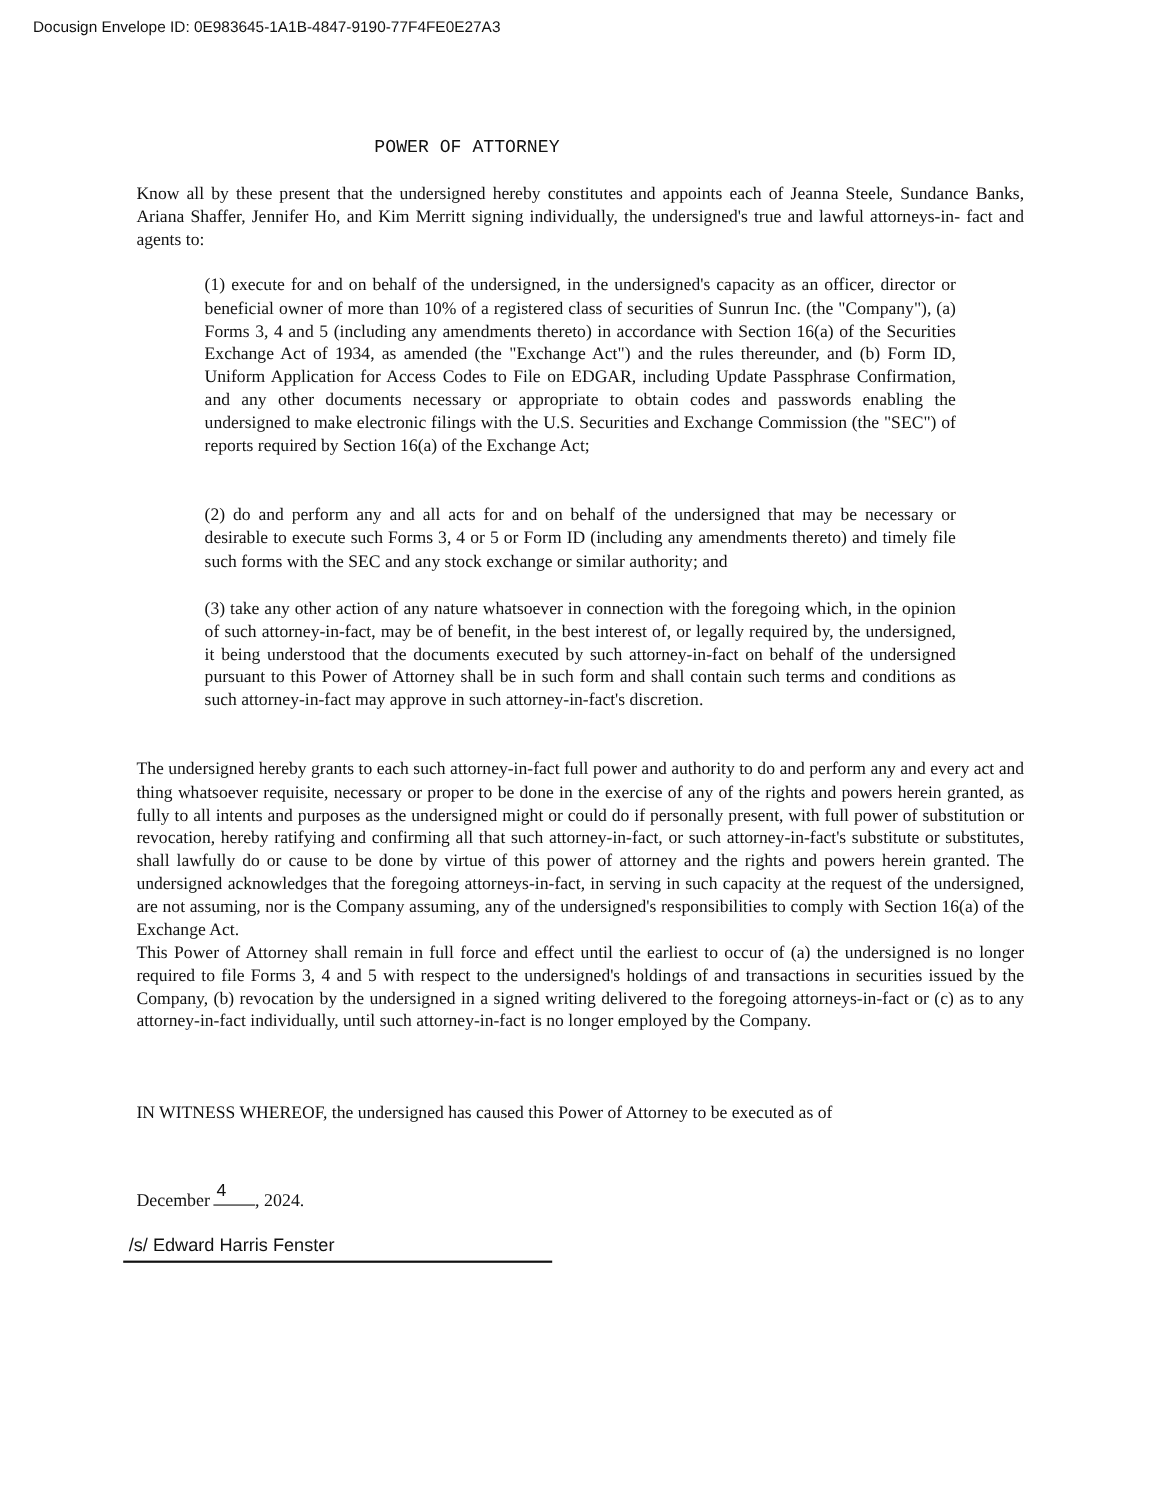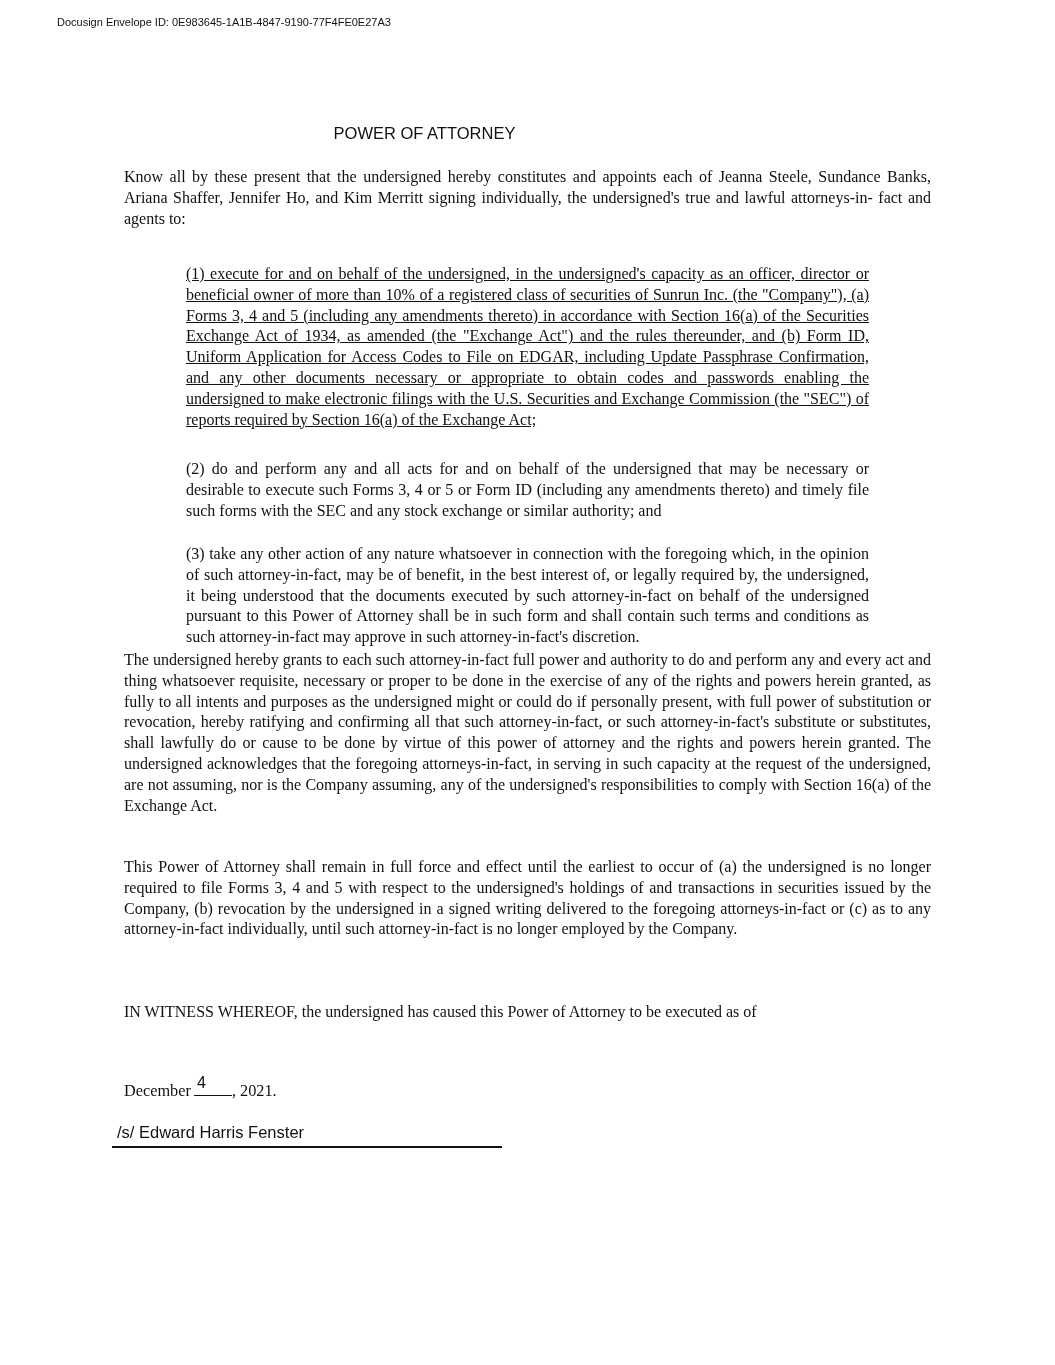--- a/index.html
+++ b/index.html
@@ -2,38 +2,38 @@
 <html><head>
   <meta charset="utf-8">
   <style>
     html, body { margin: 0; padding: 0; background: #ffffff; }
     body {
       width: 1055px; height: 1365px; position: relative; overflow: hidden;
       color: #111111;
     }
     .envelope {
       position: absolute; left: 30px; top: 16px;
-      font-family: "Liberation Sans", sans-serif; font-size: 11px; color: #111; margin-left: 27px;
+      font-family: "Liberation Sans", sans-serif; font-size: 14px; color: #111;
     }
     .page-title {
       position: absolute; left: 0; width: 849px; top: 124px; text-align: center;
-      font-family: Liberation Sans, sans-serif; font-size: 16.5px; letter-spacing: 0px;
+      font-family: Liberation Mono, monospace; font-size: 16.5px; letter-spacing: 0px;
     }
     .para {
       position: absolute; font-family: "Liberation Serif", serif; font-size: 16px;
       line-height: 20.8px; text-align: justify; margin: 0;
       text-align-last: left;
     }
     .full { left: 124px; width: 807px; }
     .indent { left: 186px; width: 683px; }
     .p-intro { top: 167px; }
-    .p-1 { top: 264px; text-decoration: underline; }
+    .p-1 { top: 250px; }
     .p-2 { top: 459px; }
     .p-3 { top: 544px; }
-    .p-grant { top: 650px; }
+    .p-grant { top: 690px; }
     .p-term { top: 857px; }
     .p-witness { top: 1002px; }
     .date-line {
       position: absolute; left: 124px; top: 1043px;
       font-family: "Liberation Serif", serif; font-size: 16.3px; line-height: 20.8px;
       white-space: nowrap;
       margin-top: 36px;
     }
     .date-blank {
       display: inline-block; width: 38px; border-bottom: 1px solid #111;
@@ -65,17 +65,17 @@
 <p class="para indent p-2">(2)  do and perform any and all acts for and on behalf of the undersigned that may be necessary or desirable to execute such Forms 3, 4 or 5 or Form ID (including any amendments thereto) and timely file such forms with the SEC and any stock exchange or similar authority; and</p>
 <p class="para indent p-3">(3) take any other action of any nature whatsoever in connection with the foregoing which, in the opinion of such attorney-in-fact, may be of benefit, in the best interest of, or legally required by, the undersigned, it being understood that the documents executed by such attorney-in-fact on behalf of the undersigned pursuant to this Power of Attorney shall be in such form and shall contain such terms and conditions as such attorney-in-fact may approve in such attorney-in-fact's discretion.</p>
 
 <p class="para full p-grant">The undersigned hereby grants to each such attorney-in-fact full power and authority to do and perform any and every act and thing whatsoever requisite, necessary or proper to be done in the exercise of any of the rights and powers herein granted, as fully to all intents and purposes as the undersigned might or could do if personally present, with full power of substitution or revocation, hereby ratifying and confirming all that such attorney-in-fact, or such attorney-in-fact's substitute or substitutes, shall lawfully do or cause to be done by virtue of this power of attorney and the rights and powers herein granted. The undersigned acknowledges that the foregoing attorneys-in-fact, in serving in such capacity at the request of the undersigned, are not assuming, nor is the Company assuming, any of the undersigned's responsibilities to comply with Section 16(a) of the Exchange Act.</p>
 
 <p class="para full p-term">This Power of Attorney shall remain in full force and effect until the earliest to occur of (a) the undersigned is no longer required to file Forms 3, 4 and 5 with respect to the undersigned's holdings of and transactions in securities issued by the Company, (b) revocation by the undersigned in a signed writing delivered to the foregoing attorneys-in-fact or (c) as to any attorney-in-fact individually, until such attorney-in-fact is no longer employed by the Company.</p>
 
 <p class="para full p-witness">IN WITNESS WHEREOF, the undersigned has caused this Power of Attorney to be executed as of</p>
 
 <div class="date-line">
-  <span>December</span><span class="date-blank"><span class="date-day">4</span></span><span>, 2021.</span>
+  <span>December</span><span class="date-blank"><span class="date-day">4</span></span><span>, 2024.</span>
 </div>
 
 <div class="signature">/s/ Edward Harris Fenster</div>
 <div class="sig-line"></div>
 
 </body></html>

